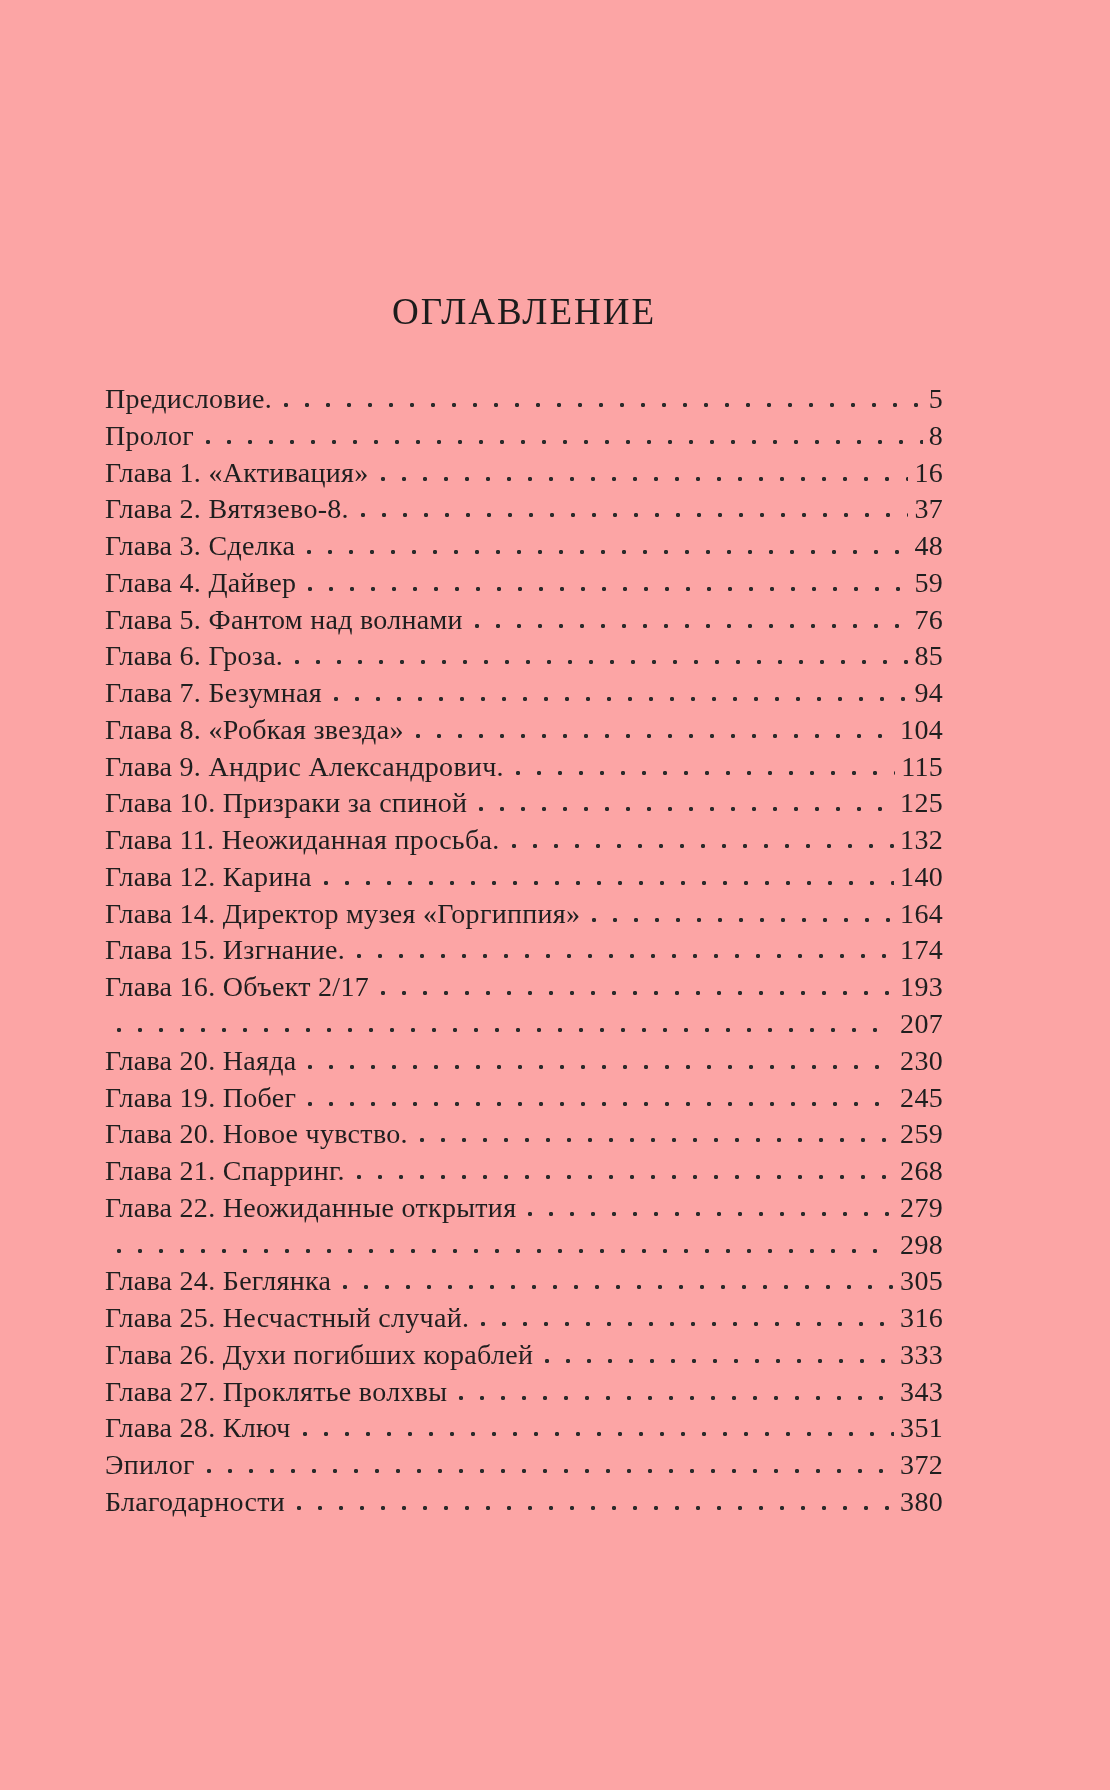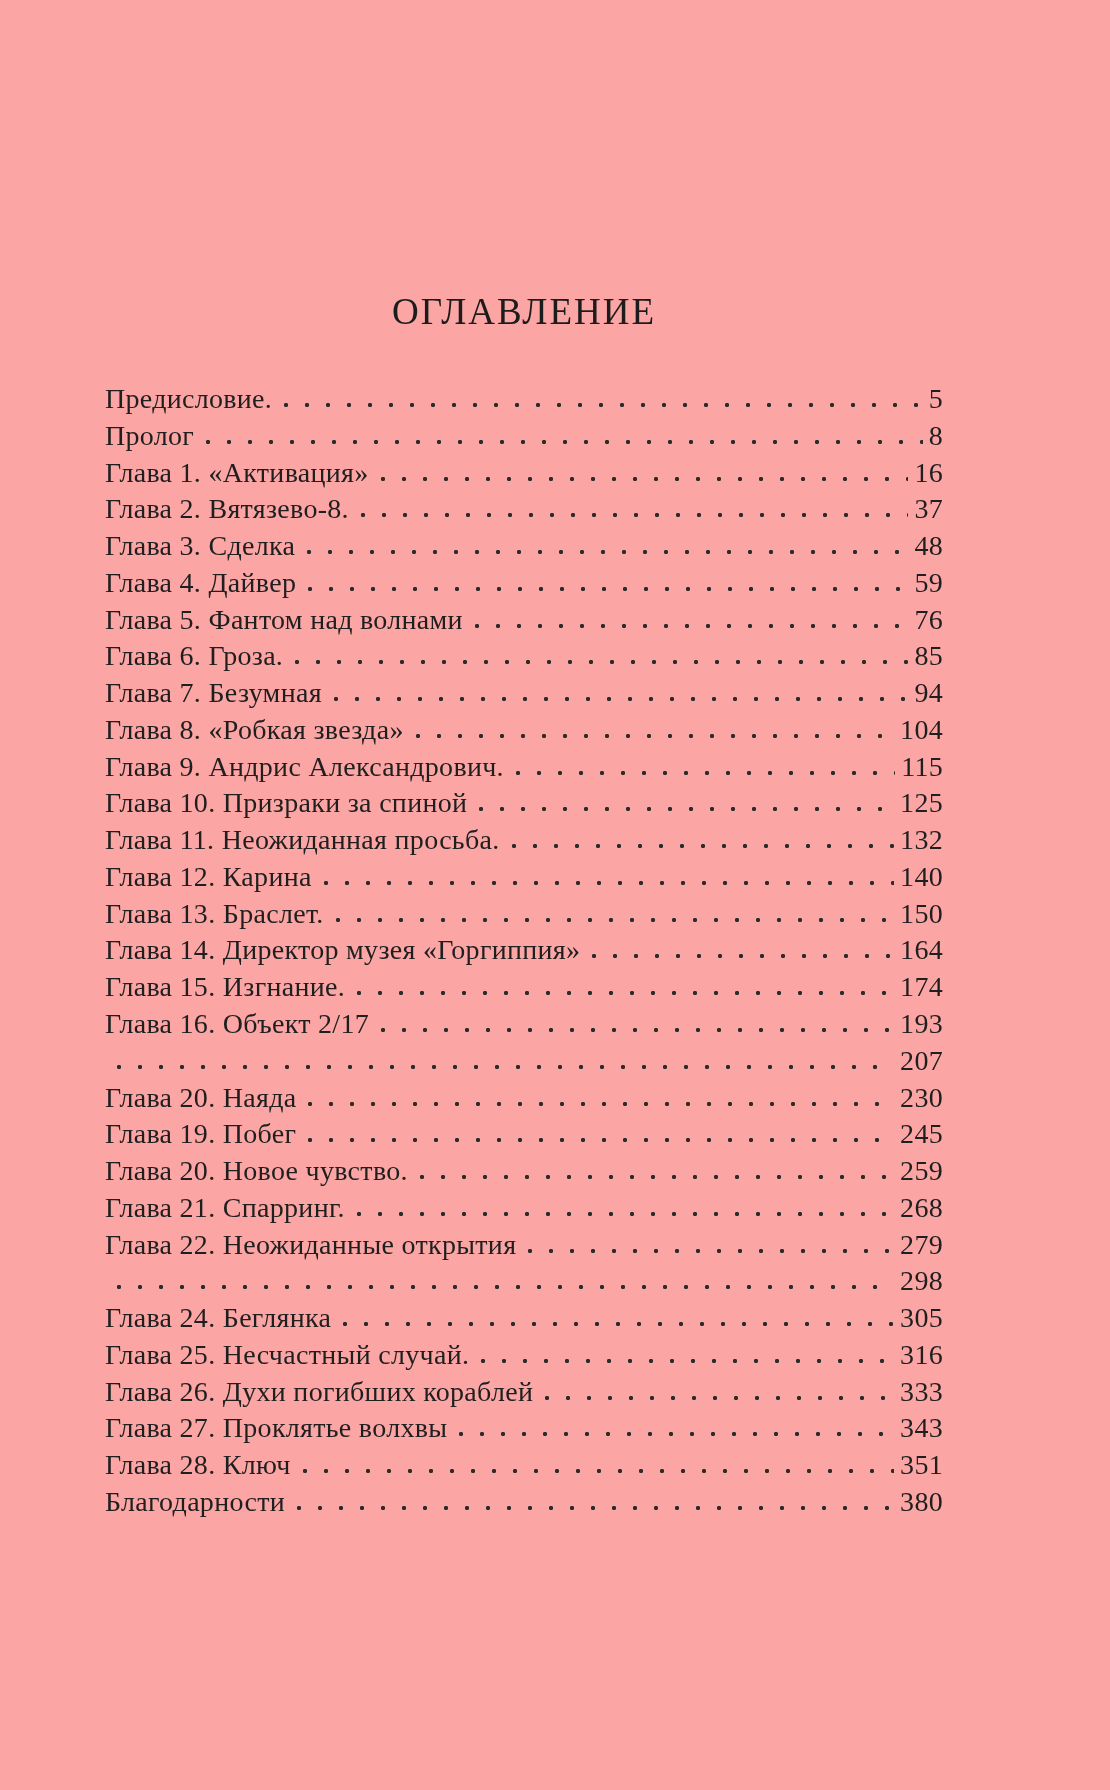--- a/index.html
+++ b/index.html
@@ -153,25 +153,20 @@
     <span class="toc-leader"></span>
     <span class="toc-entry-page">132</span>
   </li>
 
   <li class="toc-entry">
     <span class="toc-entry-label">Глава 12. Карина</span>
     <span class="toc-leader"></span>
     <span class="toc-entry-page">140</span>
   </li>
 
-  <li class="toc-entry">
-    <span class="toc-entry-label">Глава 13. Браслет.</span>
-    <span class="toc-leader"></span>
-    <span class="toc-entry-page">150</span>
-  </li>
 
   <li class="toc-entry">
     <span class="toc-entry-label">Глава 14. Директор музея «Горгиппия»</span>
     <span class="toc-leader"></span>
     <span class="toc-entry-page">164</span>
   </li>
 
   <li class="toc-entry">
     <span class="toc-entry-label">Глава 15. Изгнание.</span>
     <span class="toc-leader"></span>
@@ -247,20 +242,25 @@
     <span class="toc-leader"></span>
     <span class="toc-entry-page">343</span>
   </li>
 
   <li class="toc-entry">
     <span class="toc-entry-label">Глава 28. Ключ</span>
     <span class="toc-leader"></span>
     <span class="toc-entry-page">351</span>
   </li>
 
+  <li class="toc-entry">
+    <span class="toc-entry-label">Эпилог</span>
+    <span class="toc-leader"></span>
+    <span class="toc-entry-page">372</span>
+  </li>
 
   <li class="toc-entry">
     <span class="toc-entry-label">Благодарности</span>
     <span class="toc-leader"></span>
     <span class="toc-entry-page">380</span>
   </li>
 </ol>
 </div>
 
 </body></html>

